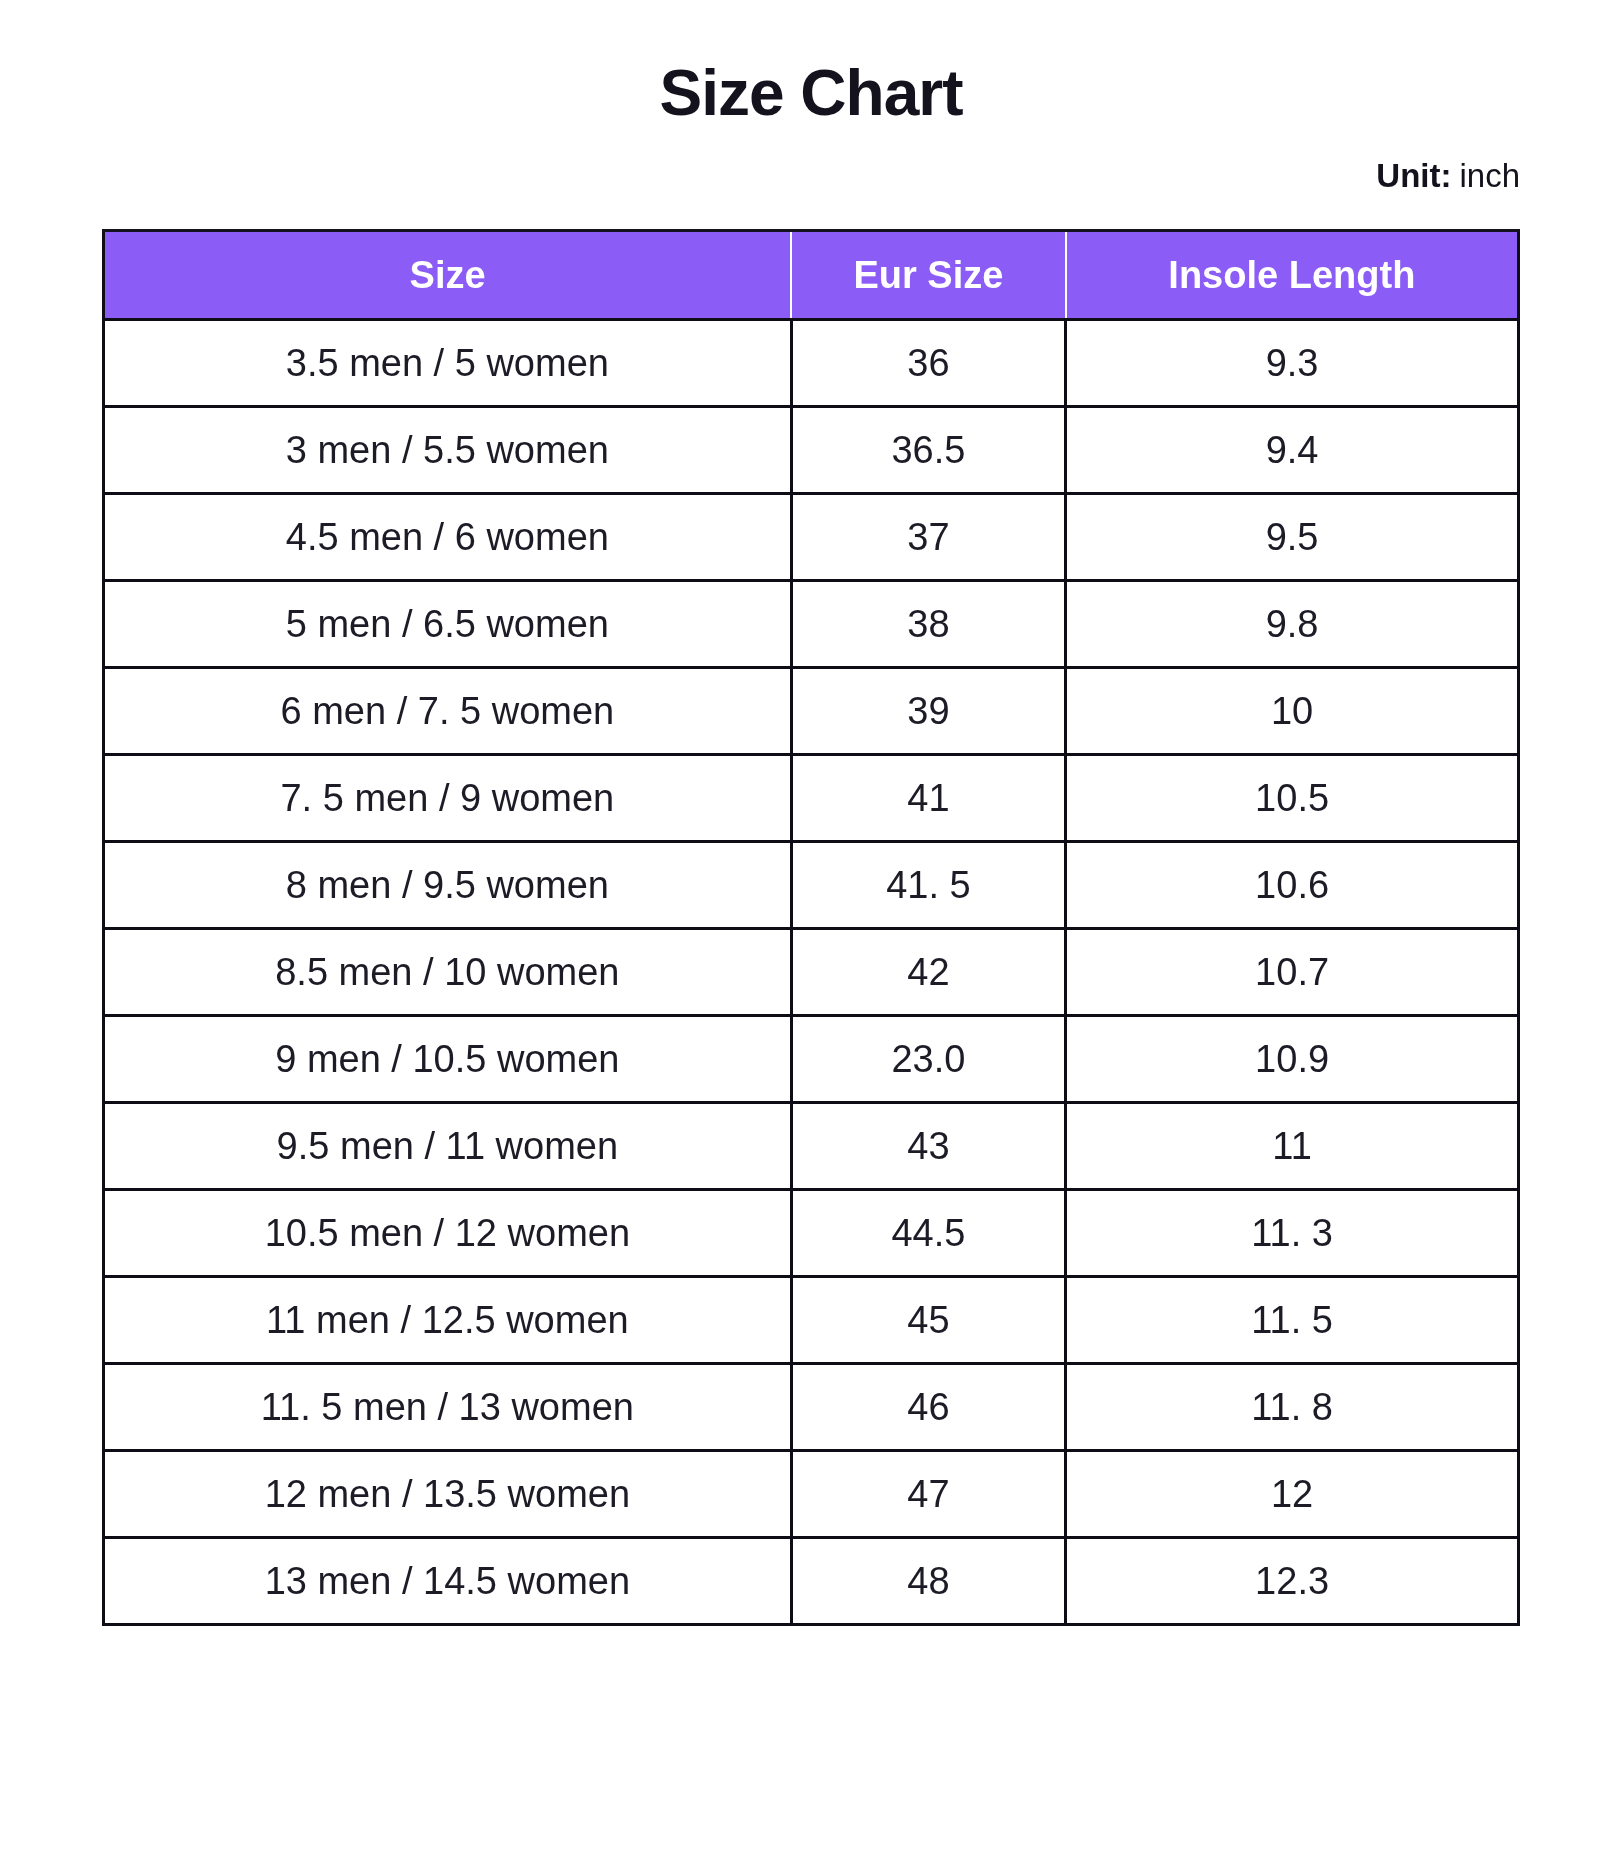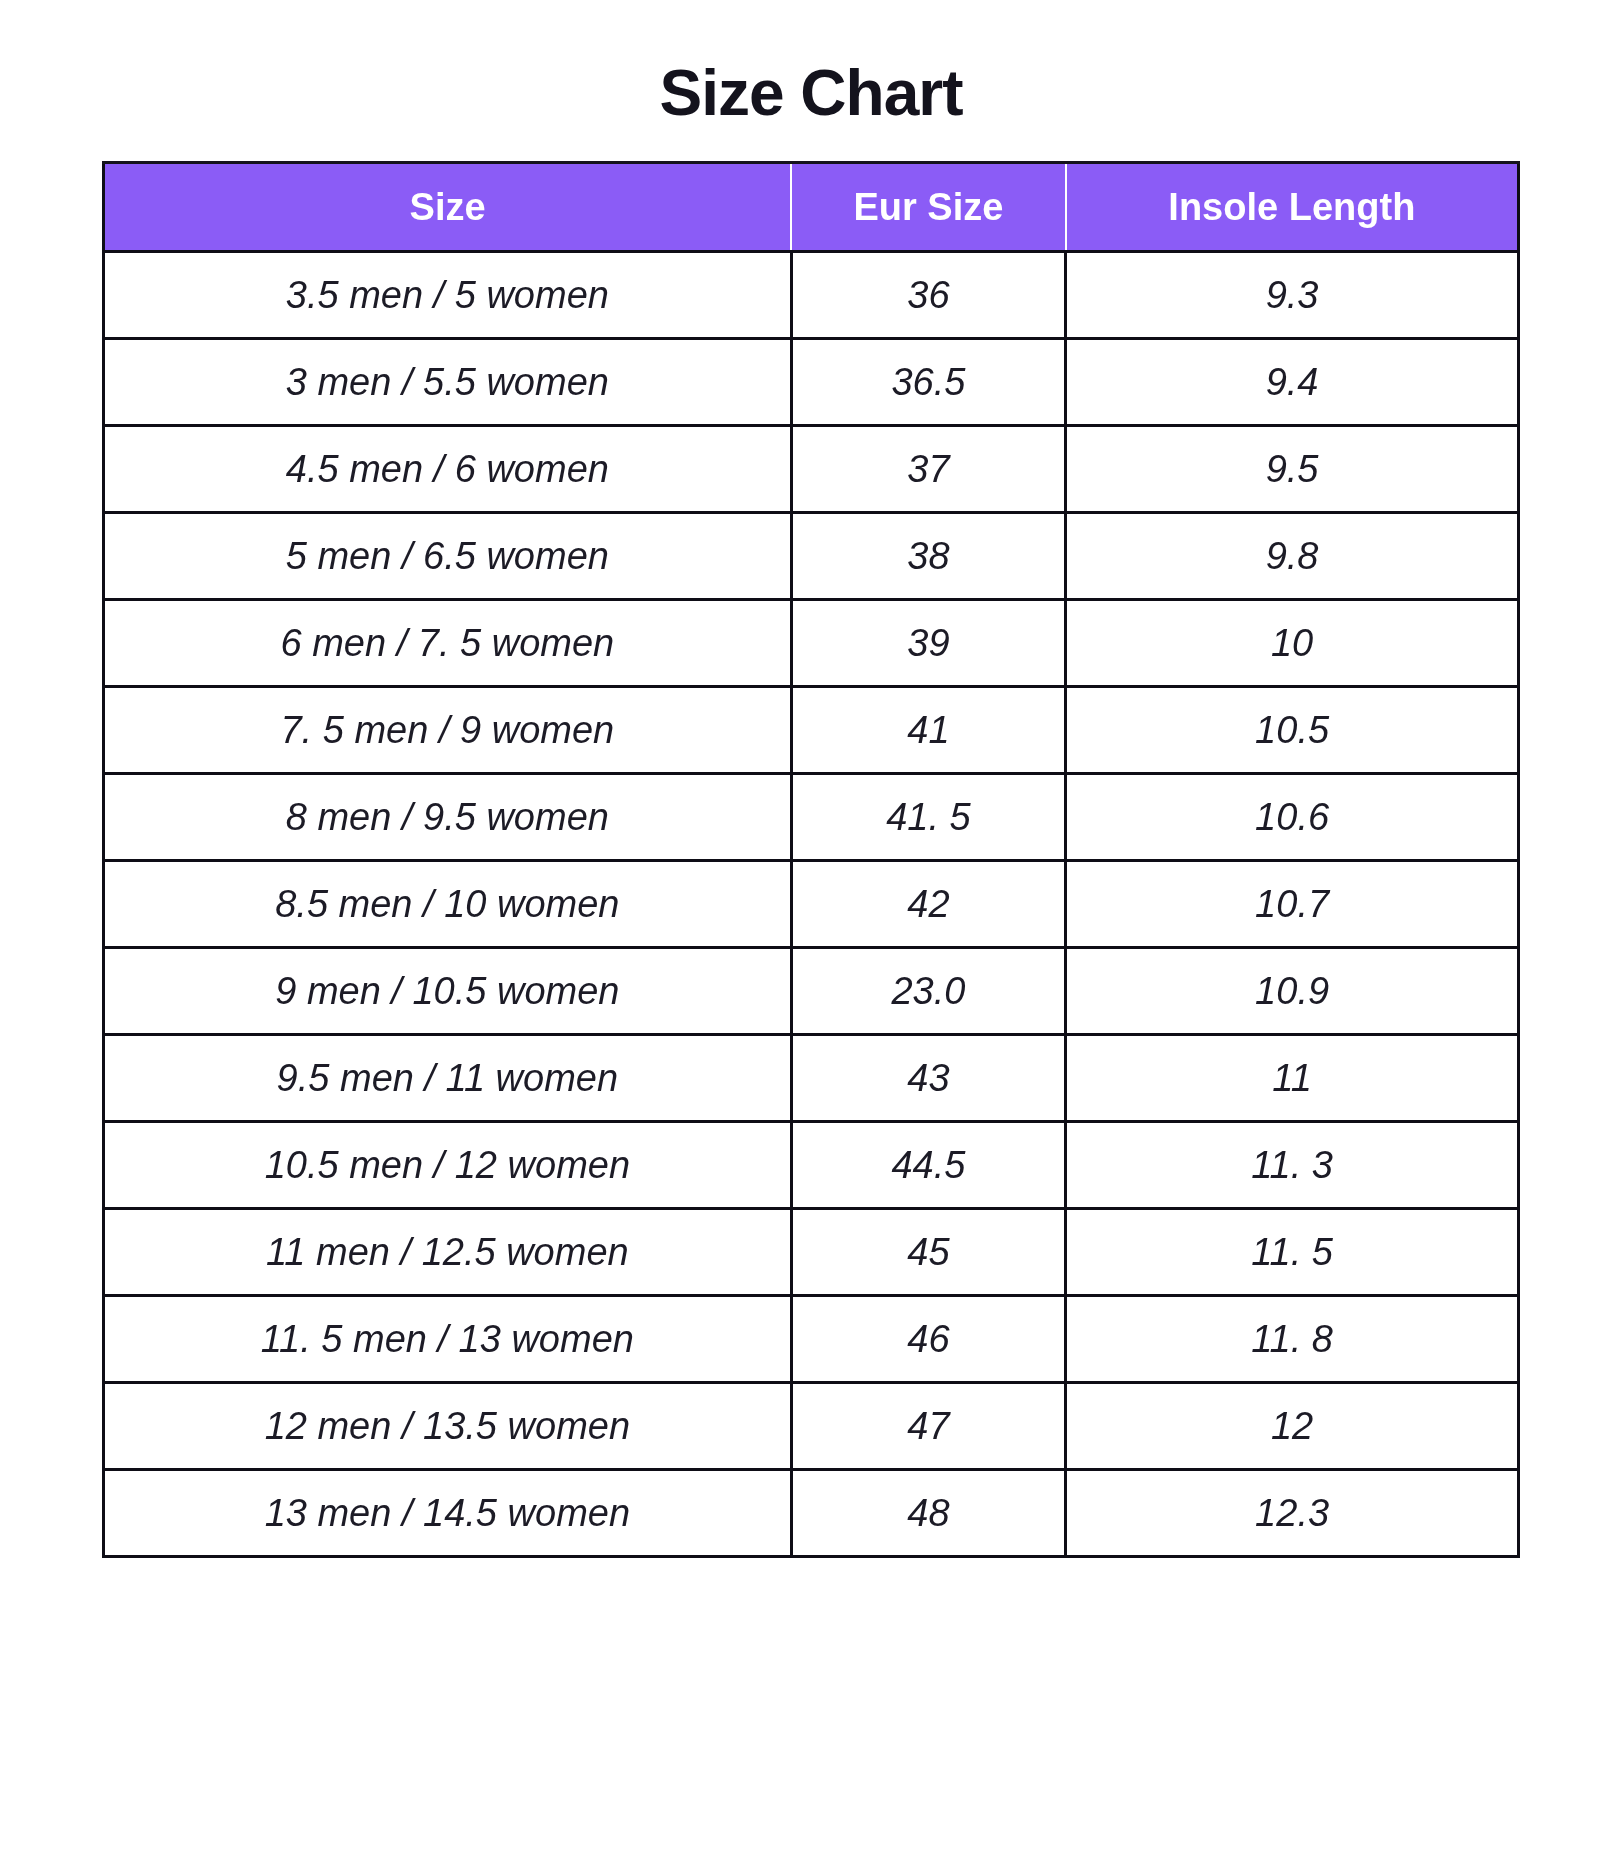--- a/index.html
+++ b/index.html
@@ -76,31 +76,33 @@
   }
   .size-table td {
     background: #ffffff;
     color: #1c1b26;
     height: 82px;
     font-size: 38px;
     font-weight: 400;
     text-align: center;
     vertical-align: middle;
     border: 3px solid #0e0d16;
-    font-style: italic;
   }
 </style>
 </head>
 <body>
 
 <div class="page">
   <div class="content">
 
     <h1 class="chart-title">Size Chart</h1>
 
+    <div class="unit-line">
+      <span class="unit-label">Unit:</span><span class="unit-value">inch</span>
+    </div>
 
     <table class="size-table">
       <colgroup>
         <col class="c1">
         <col class="c2">
         <col class="c3">
       </colgroup>
       <thead>
         <tr>
           <th>Size</th>

